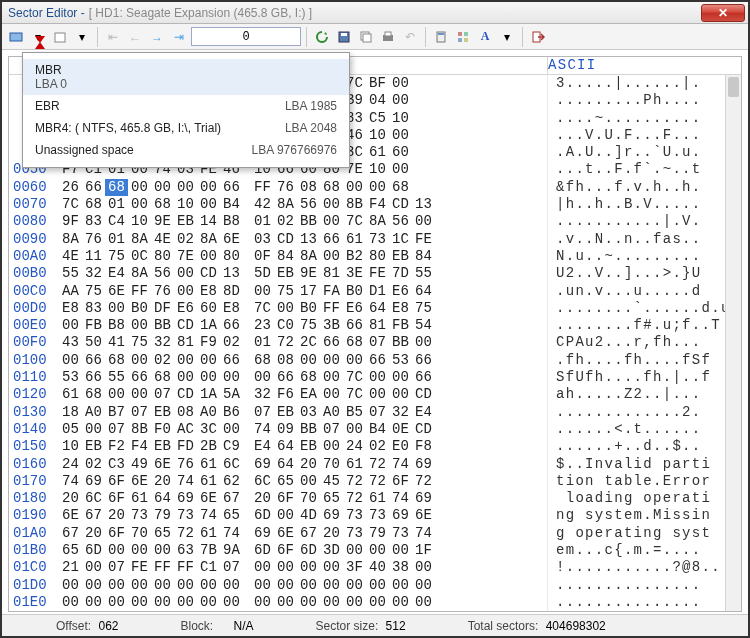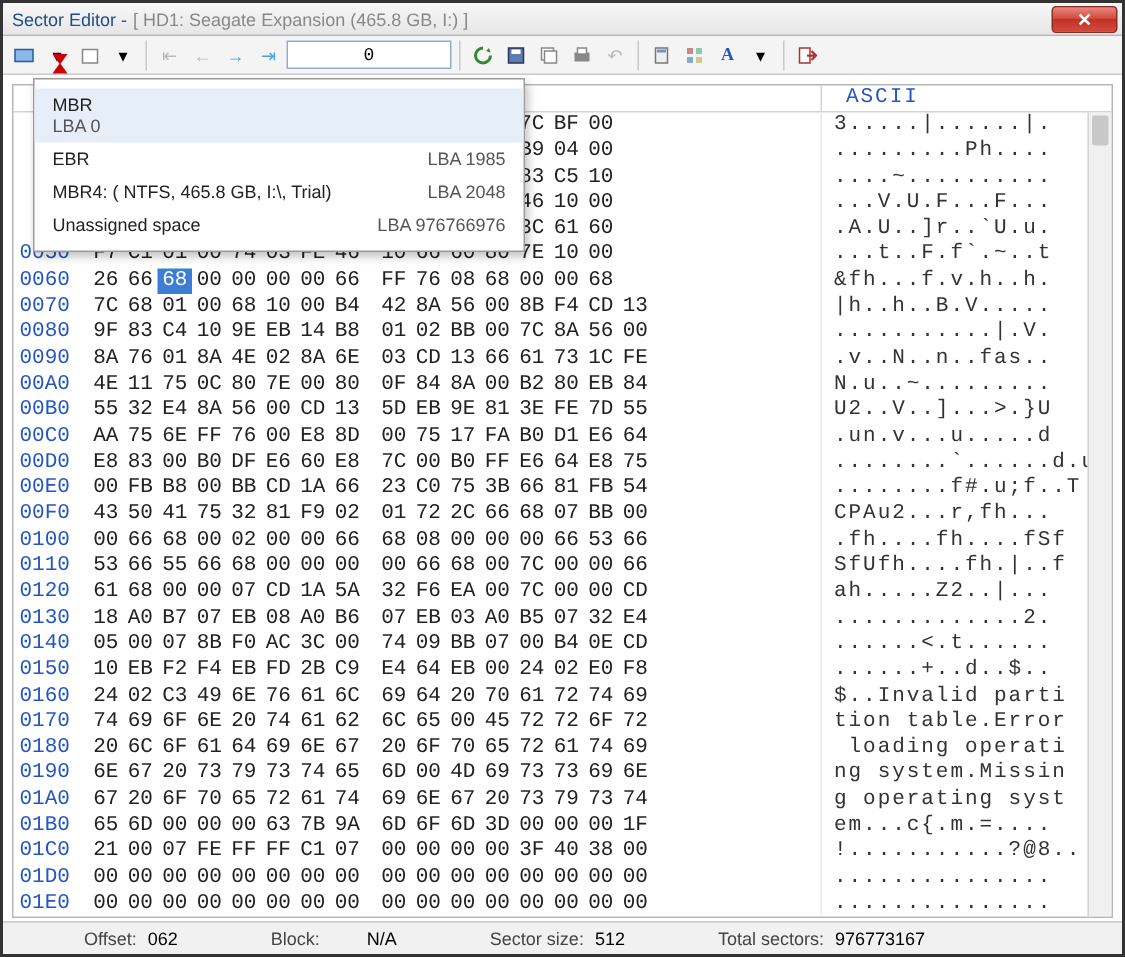--- a/index.html
+++ b/index.html
@@ -100,21 +100,21 @@
   .hex-header {
     display:flex;
     border-bottom:1px solid #d4d4d4;
     color:#2456c3;
     font-weight:normal;
     height:18px;
     align-items: baseline;
   }
   .col-off { width:50px; padding-left:4px; color:#2456c3;}
   .col-hex { width:488px; color:#2456c3; letter-spacing:0; }
-  .col-asc { flex:1; color:#2456c3; padding-left:16px; border-left:1px solid #d4d4d4; letter-spacing:1.3px;}
+  .col-asc { flex:1; color:#2456c3; padding-left:0; border-left:1px solid #d4d4d4; letter-spacing:1.3px;}
   .hex-body { position:absolute; top:18px; left:0; right:0; bottom:0; }
   .row {
     display:flex;
     white-space:pre;
   }
   .row .off { width:50px; color:#2456c3; padding-left:4px;}
   .row .hex { width:488px; color:#222; }
   .row .asc { flex:1; color:#333; padding-left:8px; border-left:1px solid #eaeaea; overflow:hidden; letter-spacing:1.3px;}
   .hex span.gap { display:inline-block; width:8px; }
   .hex .byte { display:inline-block; width:23px; text-align:center; }
@@ -291,23 +291,23 @@
   </div>
 </div>
 
 <div class="statusbar">
   <div class="kv">
     <span class="k">Offset:</span>
     <span class="v">062</span>
   </div>
   <div class="kv">
     <span class="k">Block:</span>
-    <span class="v" style="margin-left:28px">N/A</span>
+    <span class="v" style="margin-left:17px">N/A</span>
   </div>
   <div class="kv">
     <span class="k">Sector size:</span>
     <span class="v">512</span>
   </div>
   <div class="kv">
     <span class="k">Total sectors:</span>
-    <span class="v">976773167</span>
+    <span class="v">404698302</span>
   </div>
 </div>
 
 </body></html>

